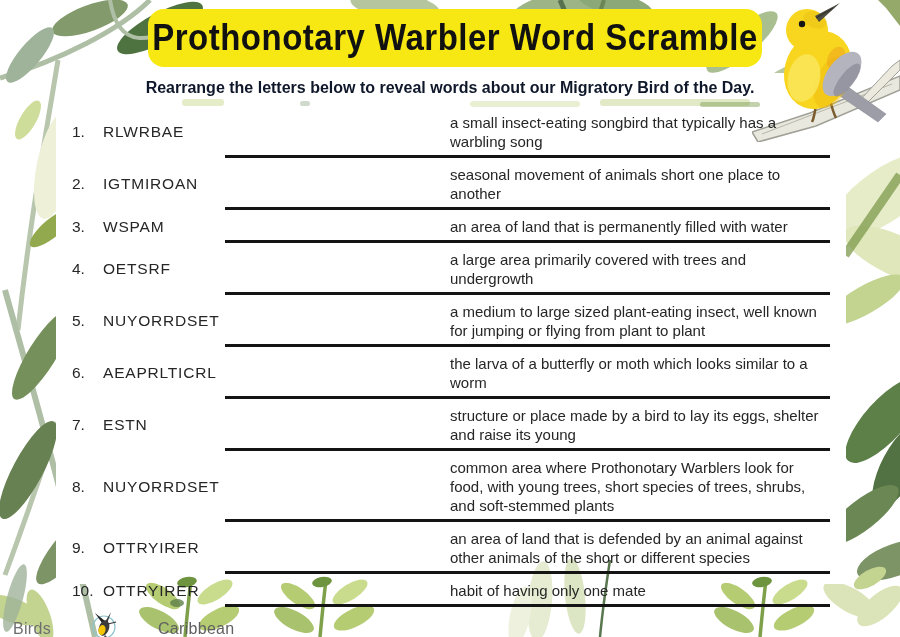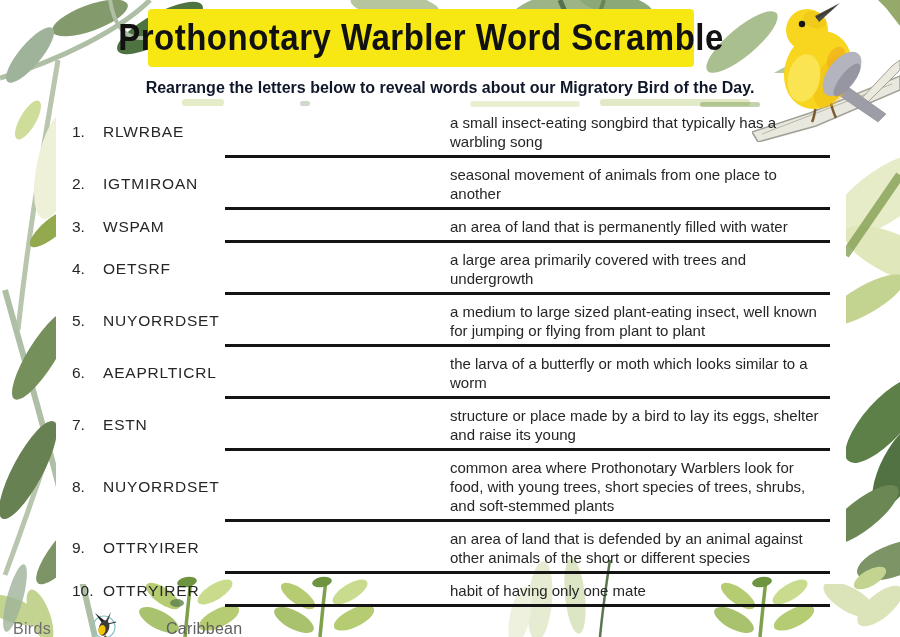--- a/index.html
+++ b/index.html
@@ -8,22 +8,22 @@
     background:#ffffff;font-family:"Liberation Sans",sans-serif;
   }
   
   .bg-svg{position:absolute;left:0;top:0;z-index:0;}
   .panel{position:absolute;left:56px;top:96px;right:54px;bottom:53px;background:#ffffff;z-index:1;}
   .subtitle-bg{position:absolute;left:108px;top:73px;width:690px;height:30px;background:#ffffff;z-index:1;}
   .fg{z-index:3;}
   .bottom-svg{position:absolute;left:0;top:556px;z-index:2;}
   
   .banner{
-    position:absolute;left:148px;top:9px;width:546px;height:58px;
-    border-radius:4px;z-index:3;display:flex;align-items:center;justify-content:center;
+    position:absolute;left:148px;top:9px;width:614px;height:58px;
+    border-radius:16px;z-index:3;display:flex;align-items:center;justify-content:center;
   }
   .title{
     font-size:33px;font-weight:bold;color:#111111;letter-spacing:0.5px;
     transform:scale(1,1.12);white-space:nowrap;
   }
   .subtitle{
     position:absolute;left:0;top:79px;width:100%;text-align:center;z-index:3;
     font-size:16px;font-weight:bold;color:#0f172a;
   }
   
@@ -44,21 +44,21 @@
   }
   
   .bird{position:absolute;left:752px;top:0;z-index:3;}
   
   .logo{
     position:absolute;left:13px;top:612px;z-index:3;height:34px;
     display:flex;align-items:center;color:#6e6e6e;gap:42px;
   }
   .logo-birds{font-size:16px;letter-spacing:0.3px;}
   .logo-icon{margin:0 -2px 6px -1px;}
-  .logo-carib{font-size:16px;color:#5f5f5f;letter-spacing:0.3px;position:relative;margin-left:8px;}
+  .logo-carib{font-size:16px;color:#5f5f5f;letter-spacing:0.3px;position:relative;}
   .logo-tagline-bar{
     position:absolute;left:2px;bottom:-5px;width:82px;height:3px;
     background:#7aa33a;opacity:0.75;border-radius:2px;
   }
 </style>
 </head>
 <body>
 
 <div class="page">
 
@@ -156,21 +156,21 @@
         <p class="def">a small insect-eating songbird that typically has a warbling song</p>
       </div>
     </div>
 
     <div class="row">
       <div class="wordcell">
         <span class="num">2.</span>
         <span class="scr">IGTMIROAN</span>
       </div>
       <div class="defcell">
-        <p class="def">seasonal movement of animals from one place to another</p>
+        <p class="def">seasonal movement of animals short one place to another</p>
       </div>
     </div>
 
     <div class="row">
       <div class="wordcell">
         <span class="num">3.</span>
         <span class="scr">WSPAM</span>
       </div>
       <div class="defcell">
         <p class="def">an area of land that is permanently filled with water</p>

